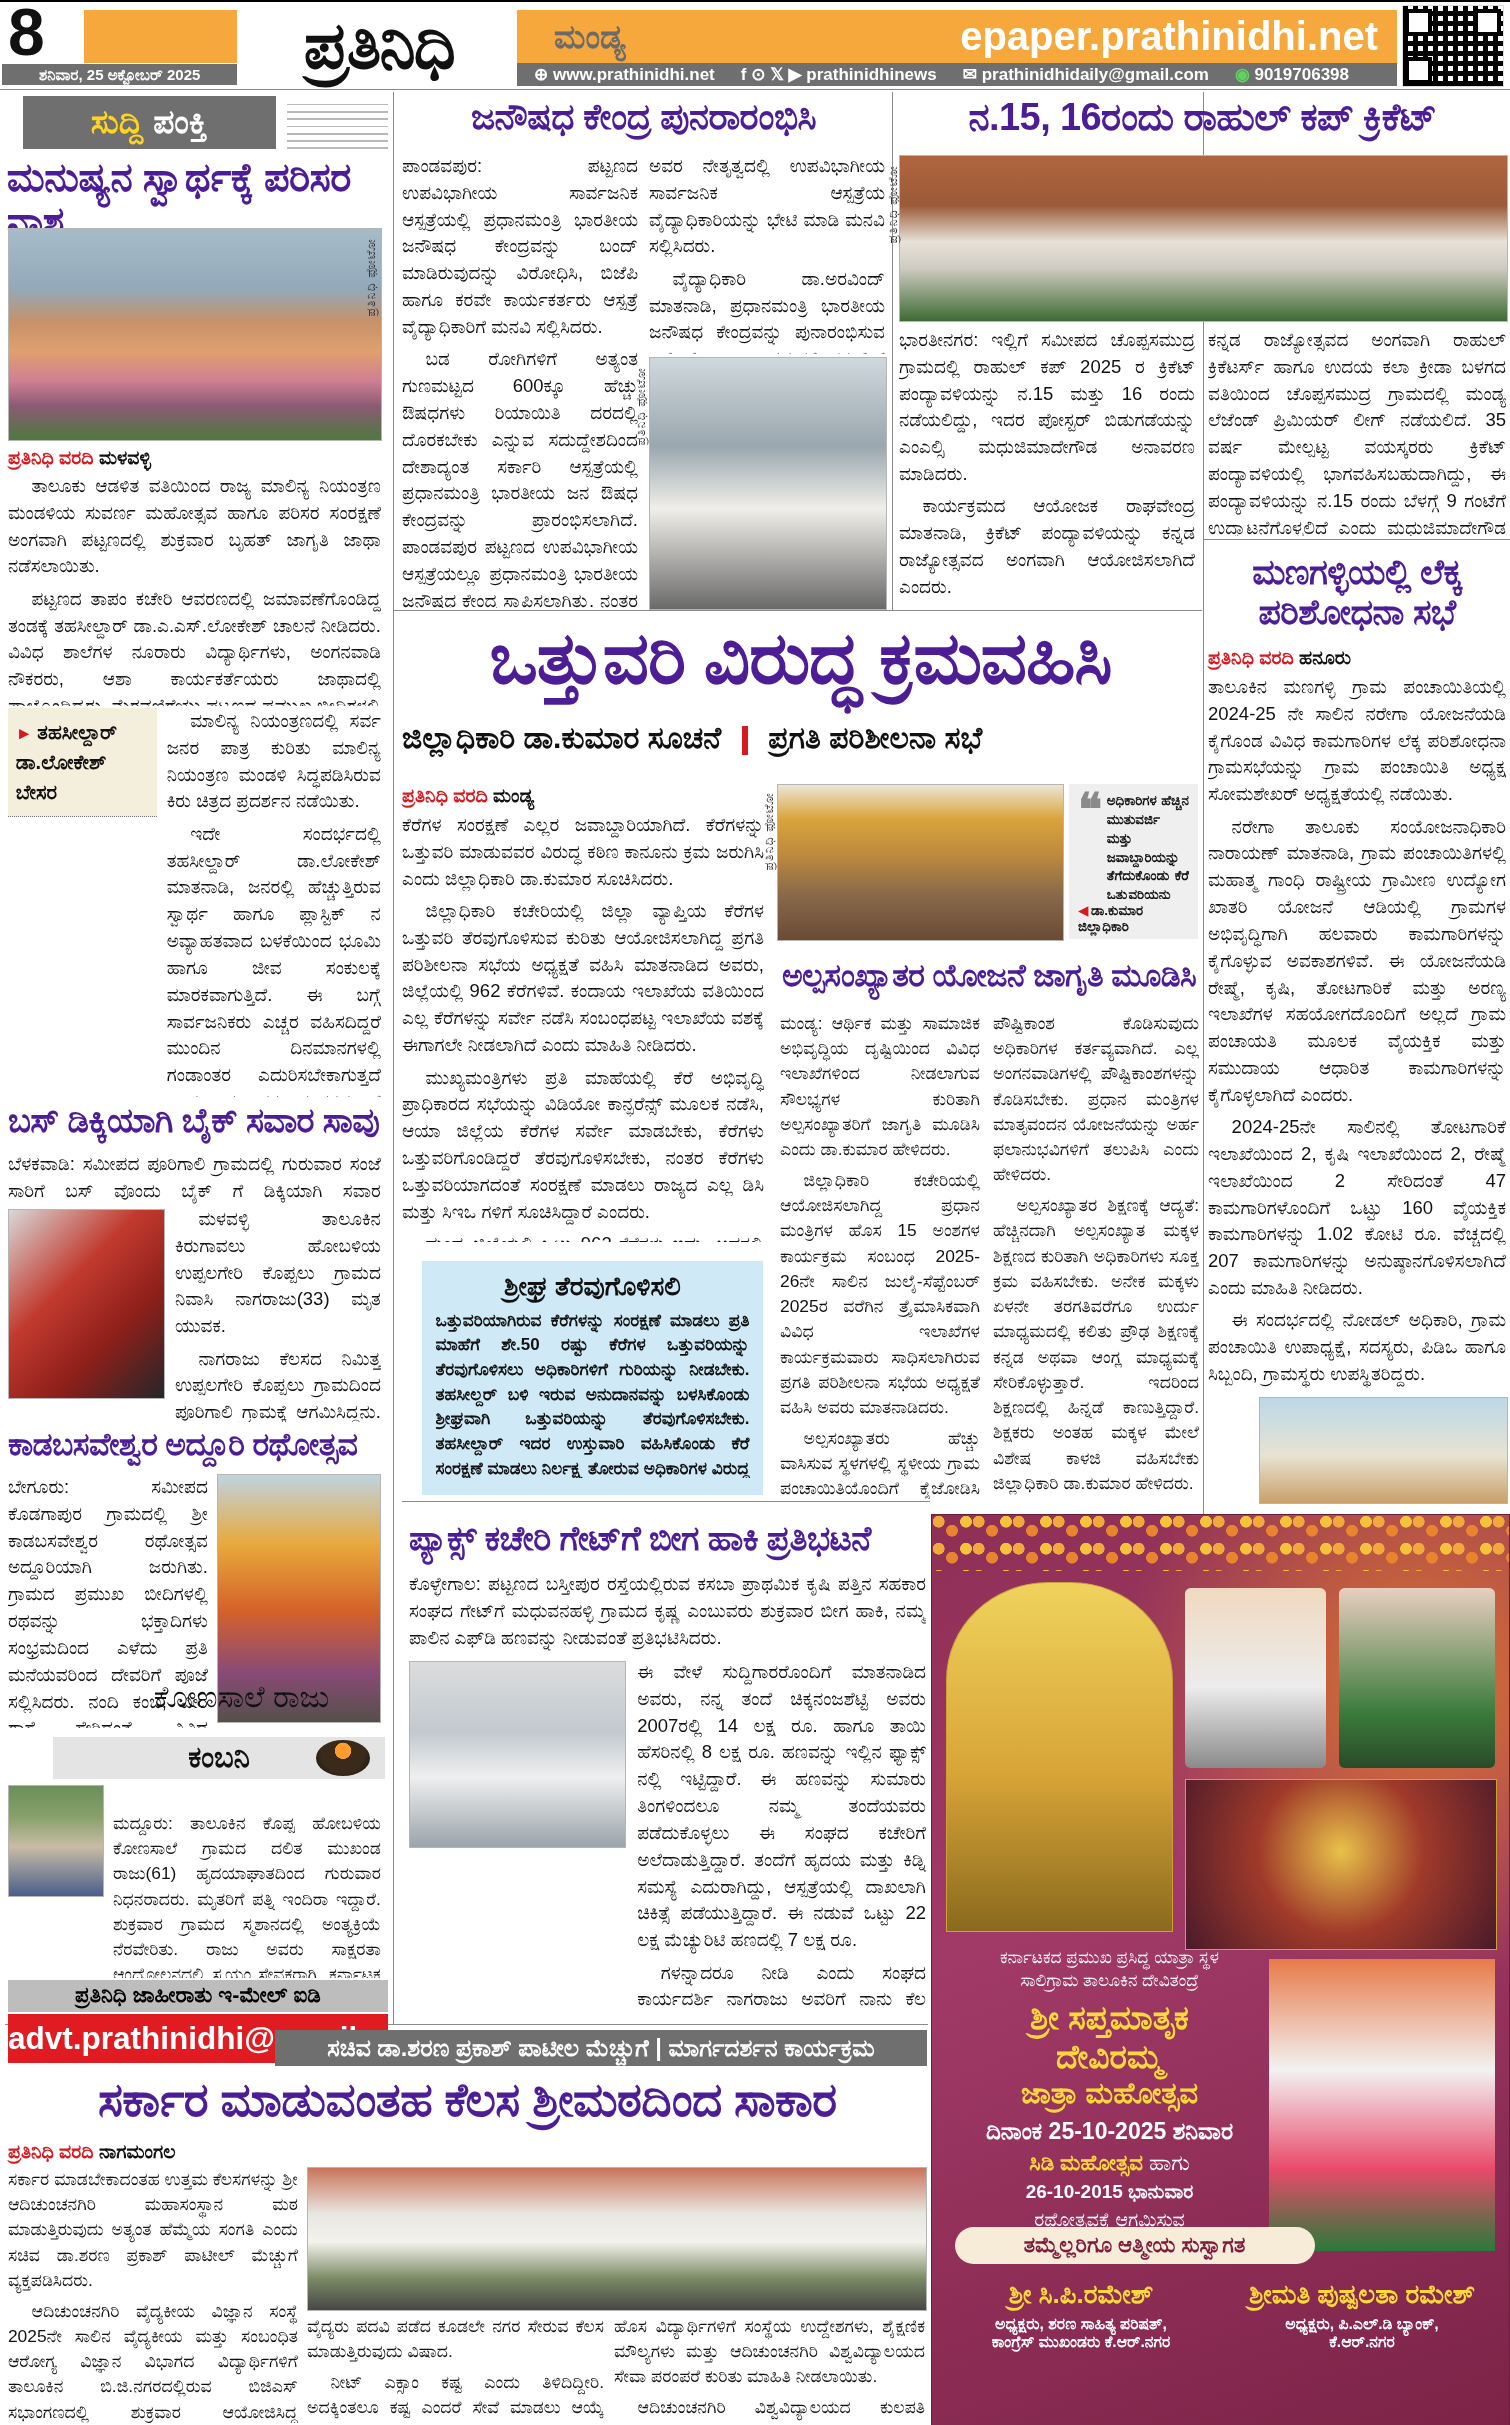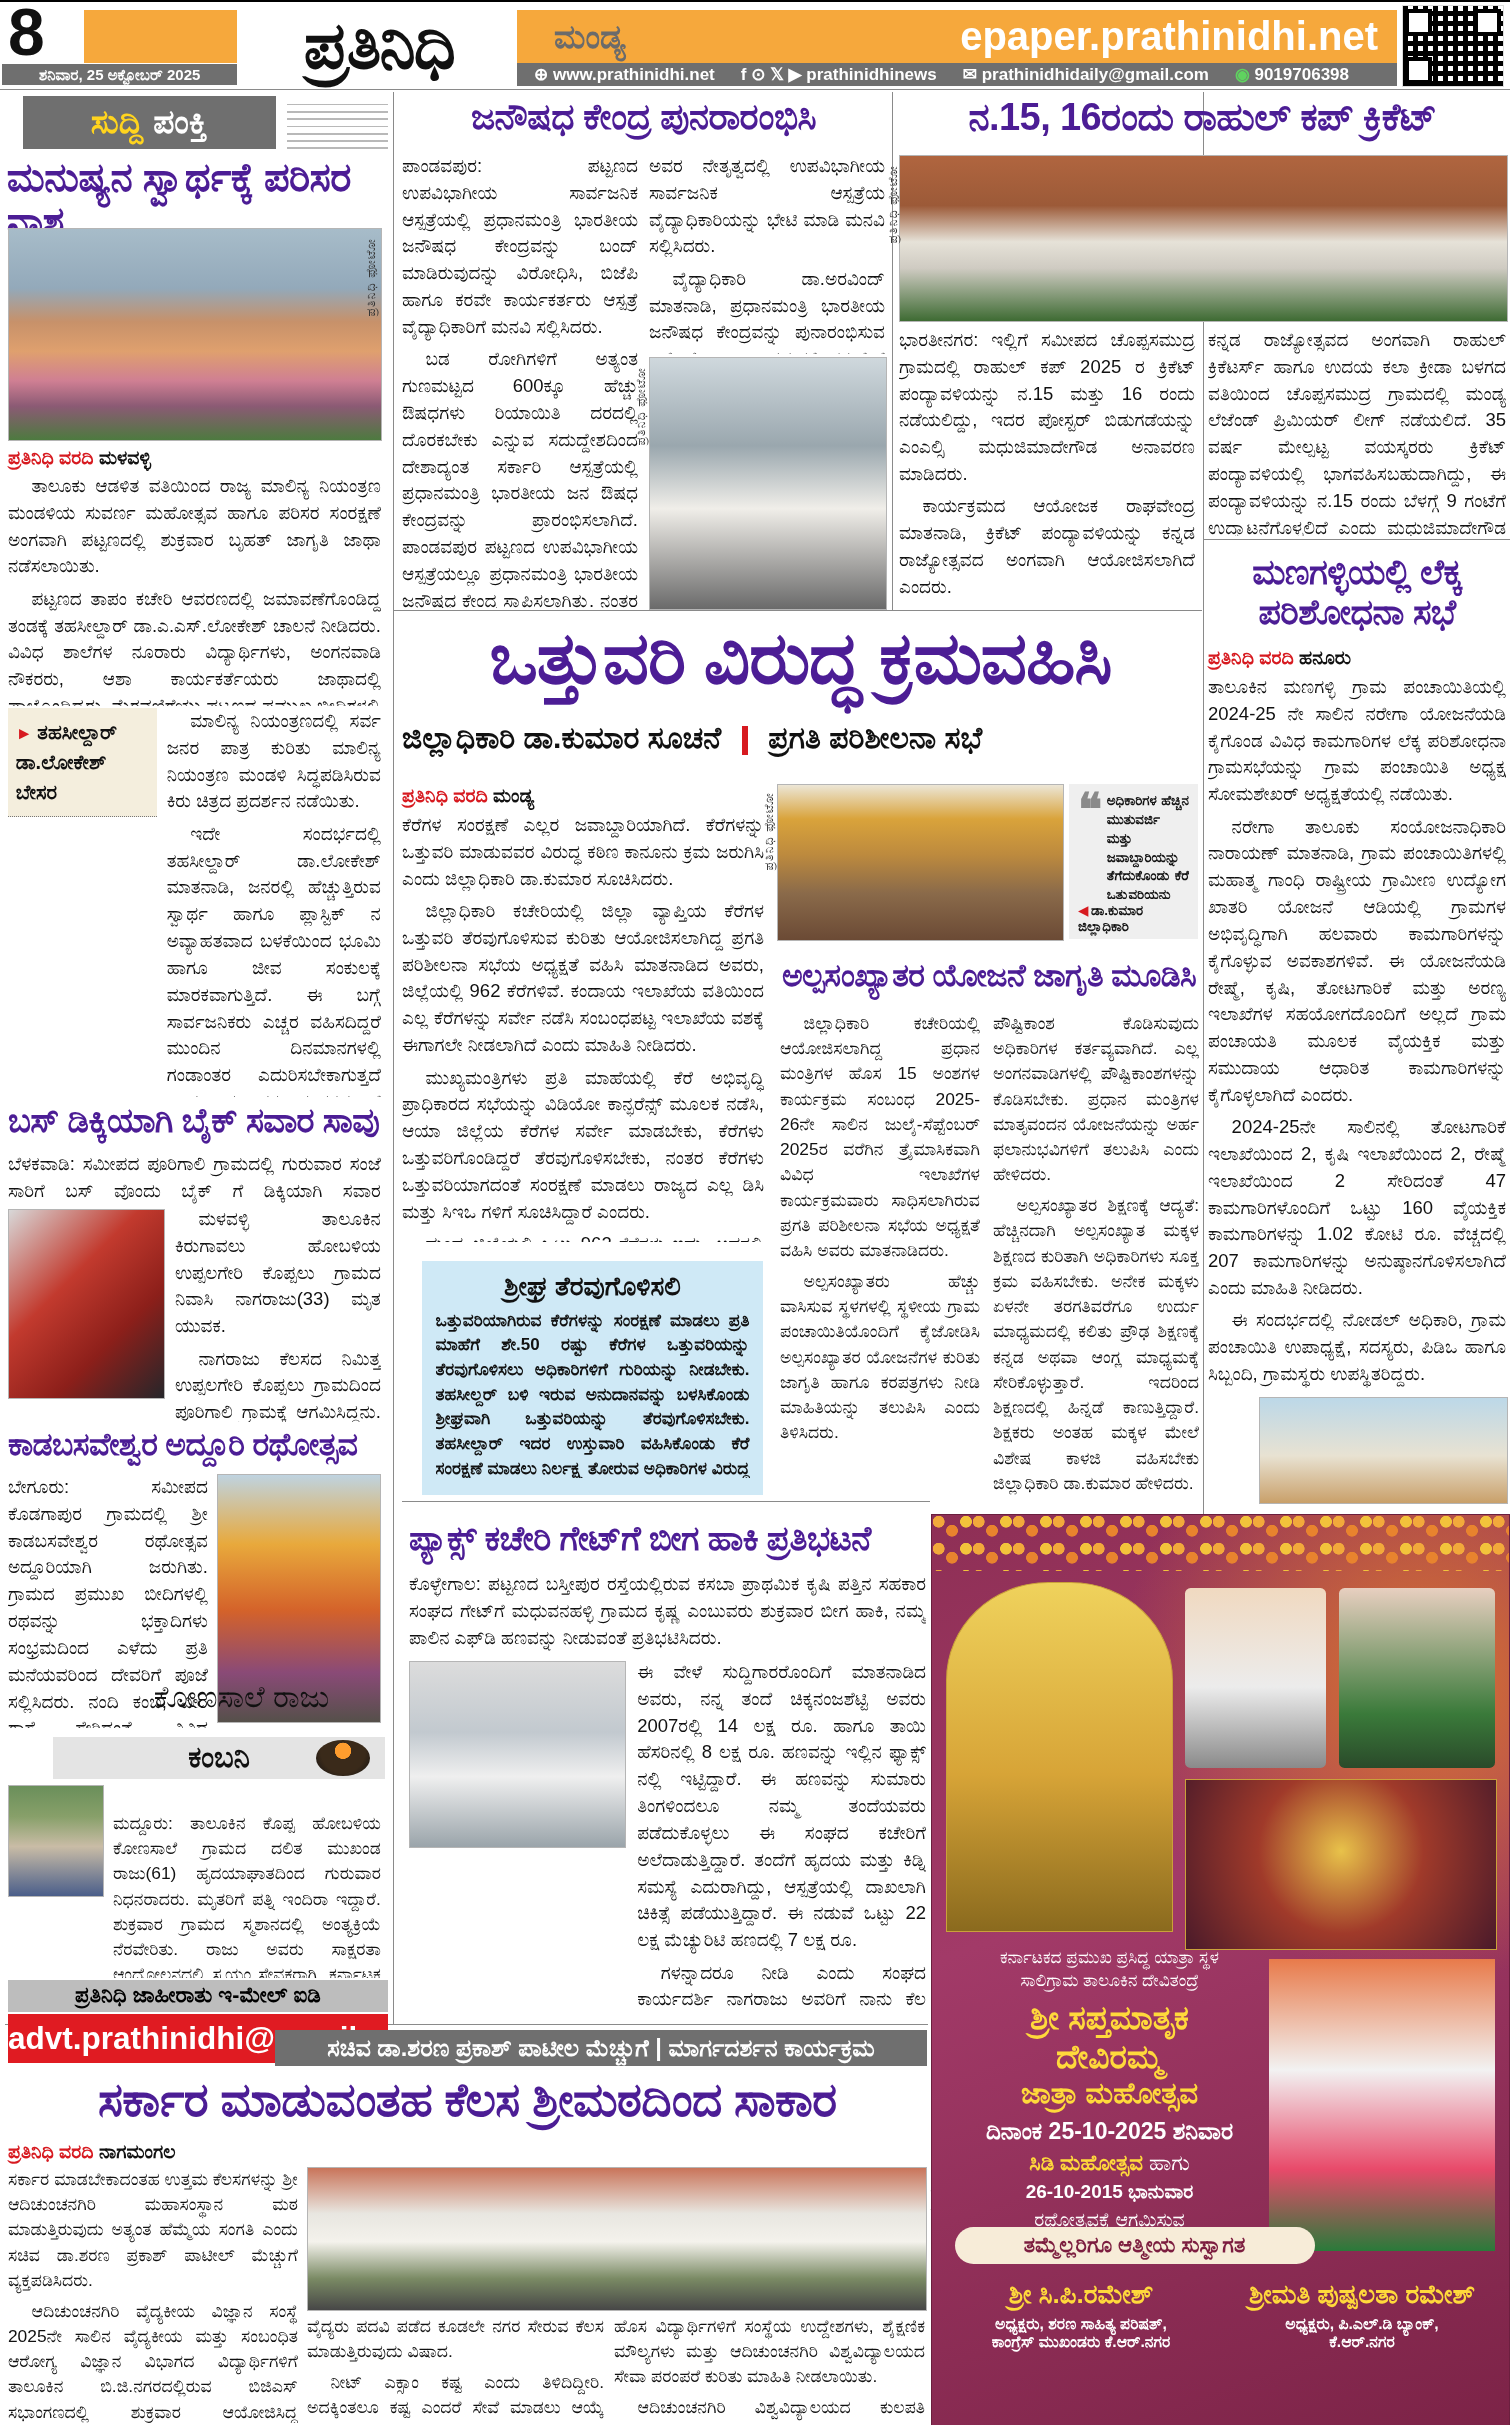--- a/index.html
+++ b/index.html
@@ -222,20 +222,21 @@
     <span style="float:left;font-size:45px;line-height:.8;color:#8a8a8a;font-weight:bold;margin-right:4.5px;">❝</span>
     <div style="font-size:13.5px;font-weight:bold;line-height:1.4;text-align:justify;max-height:107px;overflow:hidden;">ಅಧಿಕಾರಿಗಳ ಹೆಚ್ಚಿನ ಮುತುವರ್ಜಿ ಮತ್ತು ಜವಾಬ್ದಾರಿಯನ್ನು ತೆಗೆದುಕೊಂಡು ಕೆರೆ ಒತ್ತುವರಿಯನ್ನು ತೆರವುಗೊಳಿಸಬೇಕು. ತೆರವುಗೊಳಿಸಿದ ಕೆರೆಗಳು ಮತ್ತೆ ಒತ್ತುವರಿ ಮಾಡದಂತೆ ಸಂರಕ್ಷಣೆ ಮಾಡಬೇಕು. ಕೆರೆ ಒತ್ತುವರಿ ಮಾಡಿದವರು ವಿರುದ್ಧ ಸೂಕ್ತ ಕ್ರಮ ಕೈಗೊಳ್ಳಬೇಕು.</div>
     <div style="margin-top:3.4px;">
       <span style="color:#d71a20;font-size:13.5px;">◀</span>
       <span style="font-size:13.5px;font-weight:bold;">ಡಾ.ಕುಮಾರ ಜಿಲ್ಲಾಧಿಕಾರಿ</span>
     </div>
   </div>
 
   <div class="abs headline center" style="left:780px;top:955px;width:418px;font-size:31.5px;">ಅಲ್ಪಸಂಖ್ಯಾತರ ಯೋಜನೆ ಜಾಗೃತಿ ಮೂಡಿಸಿ</div>
   <div class="abs body-col" style="left:780px;top:1009px;width:200px;height:488px;font-size:17.4px;">
+    <p class="para" style="text-indent:0;">ಮಂಡ್ಯ: ಆರ್ಥಿಕ ಮತ್ತು ಸಾಮಾಜಿಕ ಅಭಿವೃದ್ಧಿಯ ದೃಷ್ಟಿಯಿಂದ ವಿವಿಧ ಇಲಾಖೆಗಳಿಂದ ನೀಡಲಾಗುವ ಸೌಲಭ್ಯಗಳ ಕುರಿತಾಗಿ ಅಲ್ಪಸಂಖ್ಯಾತರಿಗೆ ಜಾಗೃತಿ ಮೂಡಿಸಿ ಎಂದು ಡಾ.ಕುಮಾರ ಹೇಳಿದರು.</p>
     <p class="para">ಜಿಲ್ಲಾಧಿಕಾರಿ ಕಚೇರಿಯಲ್ಲಿ ಆಯೋಜಿಸಲಾಗಿದ್ದ ಪ್ರಧಾನ ಮಂತ್ರಿಗಳ ಹೊಸ 15 ಅಂಶಗಳ ಕಾರ್ಯಕ್ರಮ ಸಂಬಂಧ 2025-26ನೇ ಸಾಲಿನ ಜುಲೈ-ಸೆಪ್ಟೆಂಬರ್ 2025ರ ವರೆಗಿನ ತ್ರೈಮಾಸಿಕವಾಗಿ ವಿವಿಧ ಇಲಾಖೆಗಳ ಕಾರ್ಯಕ್ರಮವಾರು ಸಾಧಿಸಲಾಗಿರುವ ಪ್ರಗತಿ ಪರಿಶೀಲನಾ ಸಭೆಯ ಅಧ್ಯಕ್ಷತೆ ವಹಿಸಿ ಅವರು ಮಾತನಾಡಿದರು.</p>
     <p class="para">ಅಲ್ಪಸಂಖ್ಯಾತರು ಹೆಚ್ಚು ವಾಸಿಸುವ ಸ್ಥಳಗಳಲ್ಲಿ ಸ್ಥಳೀಯ ಗ್ರಾಮ ಪಂಚಾಯಿತಿಯೊಂದಿಗೆ ಕೈಜೋಡಿಸಿ ಅಲ್ಪಸಂಖ್ಯಾತರ ಯೋಜನೆಗಳ ಕುರಿತು ಜಾಗೃತಿ ಹಾಗೂ ಕರಪತ್ರಗಳು ನೀಡಿ ಮಾಹಿತಿಯನ್ನು ತಲುಪಿಸಿ ಎಂದು ತಿಳಿಸಿದರು.</p>
 
   </div>
   <div class="abs body-col" style="left:993px;top:1009px;width:206px;height:488px;font-size:17.4px;">
     <p class="para" style="text-indent:0;">ಪೌಷ್ಟಿಕಾಂಶ ಕೊಡಿಸುವುದು ಅಧಿಕಾರಿಗಳ ಕರ್ತವ್ಯವಾಗಿದೆ. ಎಲ್ಲ ಅಂಗನವಾಡಿಗಳಲ್ಲಿ ಪೌಷ್ಟಿಕಾಂಶಗಳನ್ನು ಕೊಡಿಸಬೇಕು. ಪ್ರಧಾನ ಮಂತ್ರಿಗಳ ಮಾತೃವಂದನ ಯೋಜನೆಯನ್ನು ಅರ್ಹ ಫಲಾನುಭವಿಗಳಿಗೆ ತಲುಪಿಸಿ ಎಂದು ಹೇಳಿದರು.</p>
     <p class="para">ಅಲ್ಪಸಂಖ್ಯಾತರ ಶಿಕ್ಷಣಕ್ಕೆ ಆದ್ಯತೆ: ಹೆಚ್ಚಿನದಾಗಿ ಅಲ್ಪಸಂಖ್ಯಾತ ಮಕ್ಕಳ ಶಿಕ್ಷಣದ ಕುರಿತಾಗಿ ಅಧಿಕಾರಿಗಳು ಸೂಕ್ತ ಕ್ರಮ ವಹಿಸಬೇಕು. ಅನೇಕ ಮಕ್ಕಳು ಏಳನೇ ತರಗತಿವರೆಗೂ ಉರ್ದು ಮಾಧ್ಯಮದಲ್ಲಿ ಕಲಿತು ಪ್ರೌಢ ಶಿಕ್ಷಣಕ್ಕೆ ಕನ್ನಡ ಅಥವಾ ಆಂಗ್ಲ ಮಾಧ್ಯಮಕ್ಕೆ ಸೇರಿಕೊಳ್ಳುತ್ತಾರೆ. ಇದರಿಂದ ಶಿಕ್ಷಣದಲ್ಲಿ ಹಿನ್ನಡೆ ಕಾಣುತ್ತಿದ್ದಾರೆ. ಶಿಕ್ಷಕರು ಅಂತಹ ಮಕ್ಕಳ ಮೇಲೆ ವಿಶೇಷ ಕಾಳಜಿ ವಹಿಸಬೇಕು ಜಿಲ್ಲಾಧಿಕಾರಿ ಡಾ.ಕುಮಾರ ಹೇಳಿದರು.</p>
 
   </div>
 

